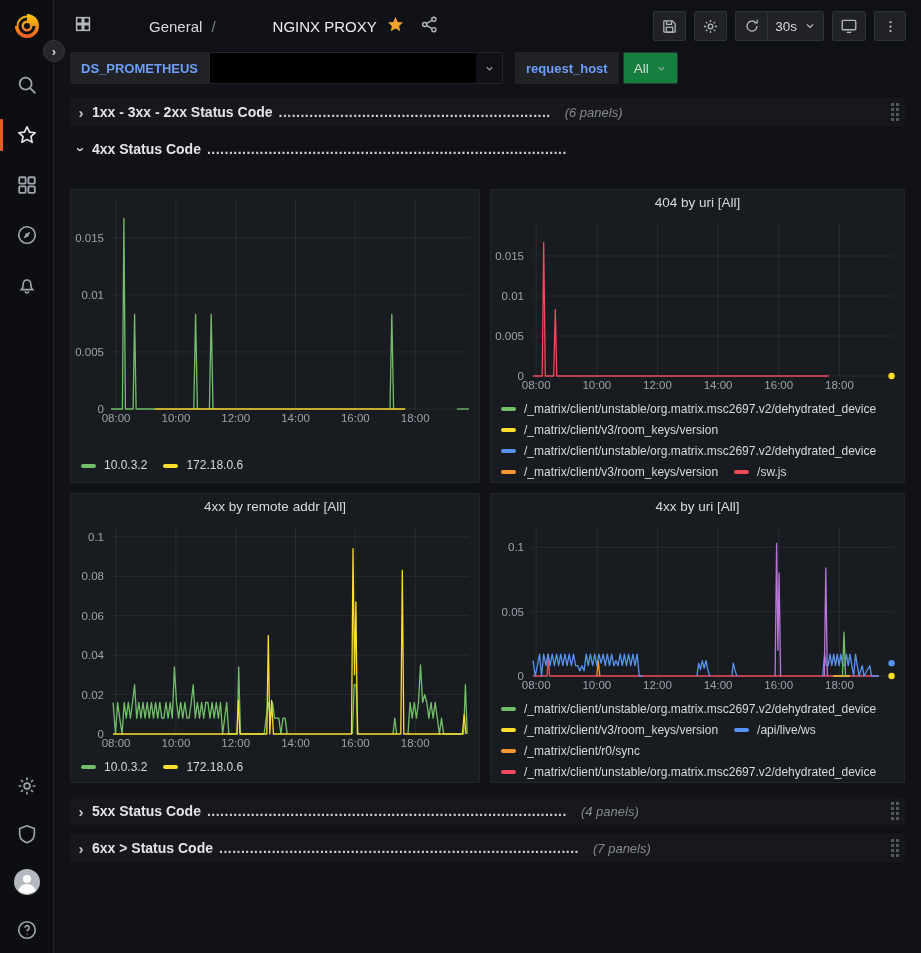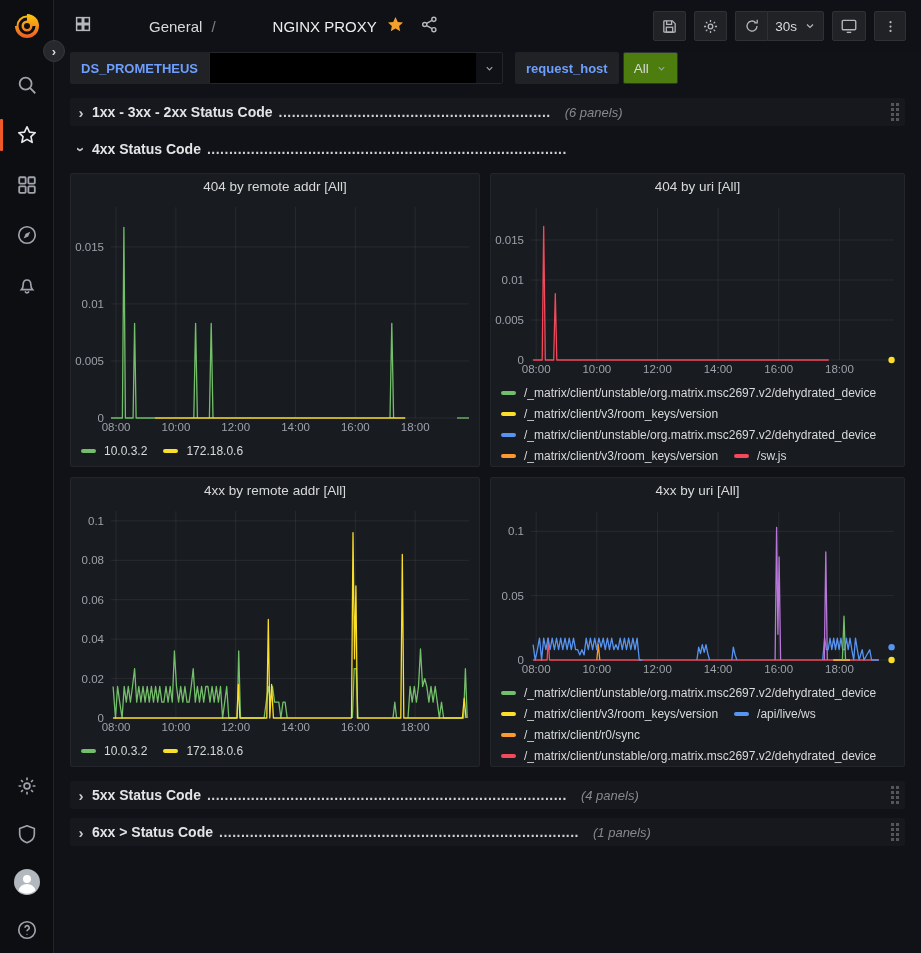--- a/index.html
+++ b/index.html
@@ -35,21 +35,21 @@
   .tb-txt { font-size:13.5px; color:#d8d9da; white-space:nowrap; }
   .tz { color:#ff9830; font-weight:bold; font-size:12.5px; }
 
   .submenu { height:38px; display:flex; padding:0 16px; gap:0; }
   .var-label { height:32px; display:flex; align-items:center; padding:0 11px; background:#202226; border-radius:2px 0 0 2px; color:#6e9fff; font-size:13px; font-weight:bold; }
   .var-select { height:32px; width:294px; background:#000; border:1px solid #24262c; border-radius:0 2px 2px 0; display:flex; align-items:center; }
   .var-select .fill { flex:1; height:100%; background:#000; }
   .var-select .cap { width:26px; height:100%; display:flex; align-items:center; justify-content:center; background:#101116; color:#9fa3ab; }
   .gap12 { width:12px; } .gap4 { width:4px; }
   .var-label.solo { border-radius:2px; }
-  .var-value { height:32px; display:flex; align-items:center; gap:7px; padding:0 10px; background:#4d7c0f; border:1px solid #2c3235; border-radius:2px; color:#d8d9da; font-size:13.5px; cursor:pointer; }
+  .var-value { height:32px; display:flex; align-items:center; gap:7px; padding:0 10px; background:#15803d; border:1px solid #2c3235; border-radius:2px; color:#d8d9da; font-size:13.5px; cursor:pointer; }
 
   .dash { padding:8px 16px 0 16px; }
 
   
   .dashrow { height:28px; display:flex; align-items:center; border-radius:2px; margin-bottom:9px; }
   .dashrow.shaded { background:#17181d; }
   .dashrow .chev { width:22px; text-align:center; color:#c7c9cc; font-size:15px; font-weight:bold; cursor:pointer; }
   .dashrow .chev.open { display:inline-block; transform:rotate(90deg); }
   .row-title { font-size:14px; font-weight:bold; color:#e3e4e6; white-space:nowrap; cursor:pointer; }
   .row-leader { font-size:14px; font-weight:bold; color:#d0d1d3; margin-left:6px; letter-spacing:0.5px; overflow:hidden; white-space:nowrap; max-width:360px; }
@@ -258,29 +258,28 @@
             <i></i>
             <i></i>
             <i></i>
             <i></i>
             <i></i>
             <i></i>
             <i></i>
           </span>
       </div>
 
-      <div class="dashrow" style="margin-bottom:10px">
+      <div class="dashrow" style="margin-bottom:26px">
         <span class="chev open">›</span>
         <span class="row-title">4xx Status Code</span>
         <span class="row-leader">.......................................................................................</span>
       </div>
 
       <div class="grid">
         <div class="panel h1">
-          <div class="panel-title">404 by remote addr [All]</div>
           <div class="chart"><svg width="408" height="236">
                 <line x1="40" x2="398" y1="219" y2="219" stroke="rgba(204,204,220,0.09)"></line>
                 <text x="33" y="223" text-anchor="end" fill="#9da2ab" font-size="11.5">0</text>
                 <line x1="40" x2="398" y1="161.97297297297297" y2="161.97297297297297" stroke="rgba(204,204,220,0.09)"></line>
                 <text x="33" y="165.97297297297297" text-anchor="end" fill="#9da2ab" font-size="11.5">0.005</text>
                 <line x1="40" x2="398" y1="104.94594594594594" y2="104.94594594594594" stroke="rgba(204,204,220,0.09)"></line>
                 <text x="33" y="108.94594594594594" text-anchor="end" fill="#9da2ab" font-size="11.5">0.01</text>
                 <line x1="40" x2="398" y1="47.91891891891891" y2="47.91891891891891" stroke="rgba(204,204,220,0.09)"></line>
                 <text x="33" y="51.91891891891891" text-anchor="end" fill="#9da2ab" font-size="11.5">0.015</text>
                 <line x1="45.084377610693394" x2="45.084377610693394" y1="8" y2="219" stroke="rgba(204,204,220,0.09)"></line>
@@ -479,21 +478,21 @@
             <i></i>
             <i></i>
             <i></i>
           </span>
       </div>
 
       <div class="dashrow shaded">
         <span class="chev">›</span>
         <span class="row-title">6xx &gt; Status Code</span>
         <span class="row-leader">...................................................................................</span>
-        <span class="row-count">(1 panels)</span>
+        <span class="row-count">(7 panels)</span>
         <span class="row-drag">
             <i></i>
             <i></i>
             <i></i>
             <i></i>
             <i></i>
             <i></i>
             <i></i>
             <i></i>
           </span>

